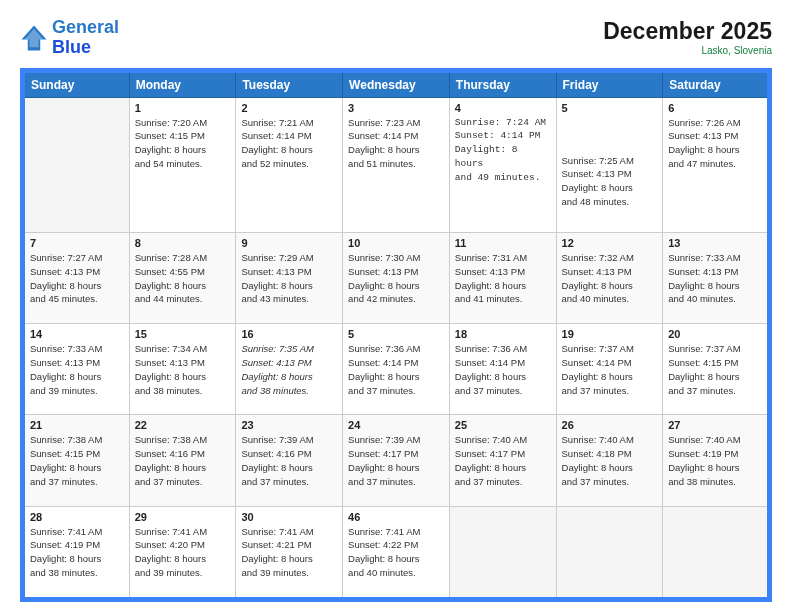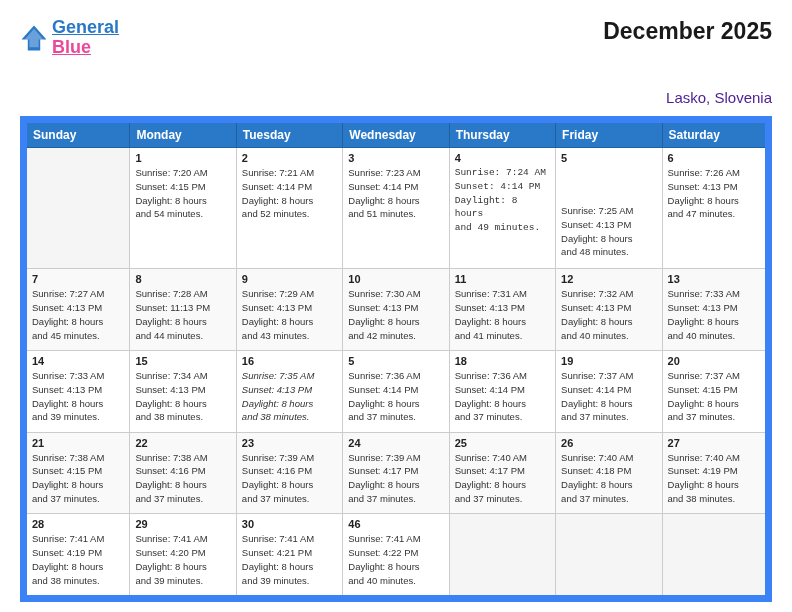--- a/index.html
+++ b/index.html
@@ -29,43 +29,41 @@
       gap: 4px;
     }
     .logo-text {
       font-size: 18px;
       font-weight: bold;
       color: #1a1a1a;
       line-height: 1.1;
     }
     .logo-text span {
       color: #2979c8;
-      text-decoration: underline;
     }
     .logo-icon {
       width: 28px;
       height: 28px;
     }
     .title-area {
       text-align: right;
     }
     .month-year {
       font-size: 23px;
       font-weight: bold;
       color: #1a1a1a;
       margin-left: 29px;
     }
     .location {
-      font-size: 15px;
-      color: #4c1d95;
-      margin-top: 44px;
+      font-size: 10px;
+      color: #15803d;
     }
     .calendar {
       flex: 1;
-      border: 7px solid #3b82f6;
+      border: 5px solid #3b82f6;
       border-collapse: collapse;
       width: 100%;
       table-layout: fixed;
     }
     .calendar th {
       background-color: #2979c8;
       color: #fff;
       font-size: 12px;
       font-weight: bold;
       padding: 5px 6px;
@@ -107,21 +105,21 @@
 
 <div class="page">
   <div class="header">
     <div class="logo">
       <svg class="logo-icon" viewBox="0 0 36 36">
         <polygon points="18,2 34,20 26,20 26,34 10,34 10,20 2,20" fill="#2979c8"></polygon>
         <polygon points="18,6 30,20 24,20 24,30 12,30 12,20 6,20" fill="#fff" opacity="0.3"></polygon>
       </svg>
       <div class="logo-text">
         <div><span>General</span></div>
-        <div><span style="color:#ec4899">Blue</span></div>
+        <div><span style="color:#1d4ed8">Blue</span></div>
       </div>
     </div>
     <div class="title-area">
       <div class="month-year">December 2025</div>
       <div class="location">Lasko, Slovenia</div>
     </div>
   </div>
 
   <table class="calendar">
     <thead>
@@ -185,21 +183,21 @@
           <td>
             <span class="day-number">7</span>
             <div class="day-info" style="white-space: pre-line;">Sunrise: 7:27 AM
 Sunset: 4:13 PM
 Daylight: 8 hours
 and 45 minutes.</div>
           </td>
           <td>
             <span class="day-number">8</span>
             <div class="day-info" style="white-space: pre-line;">Sunrise: 7:28 AM
-Sunset: 11:13 PM
+Sunset: 4:55 PM
 Daylight: 8 hours
 and 44 minutes.</div>
           </td>
           <td>
             <span class="day-number">9</span>
             <div class="day-info" style="white-space: pre-line;">Sunrise: 7:29 AM
 Sunset: 4:13 PM
 Daylight: 8 hours
 and 43 minutes.</div>
           </td>

